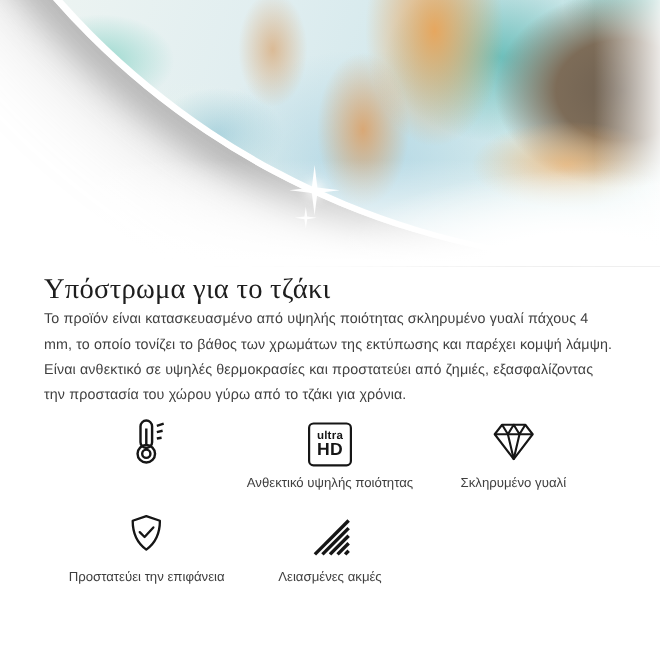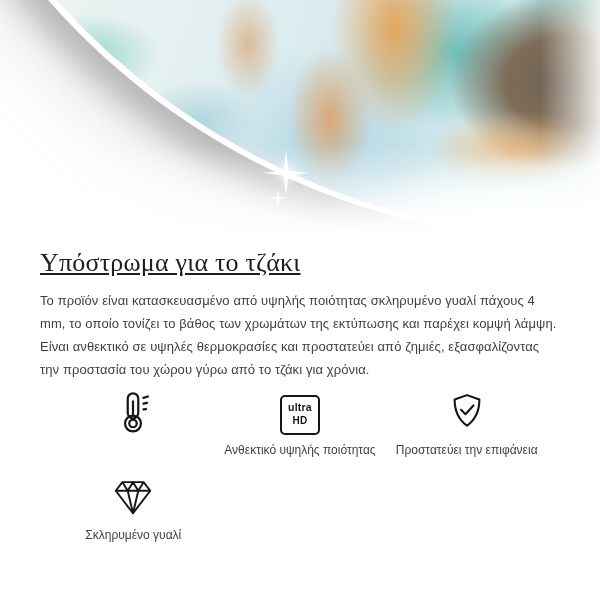--- a/index.html
+++ b/index.html
@@ -56,23 +56,23 @@
   .sparkle svg{display:block;overflow:visible;}
 
   
   .content{padding:0 40px;}
   .page-title{
     margin:6px 0 0;
     font-family:"Liberation Serif",serif;font-weight:400;
     font-size:26px;line-height:29px;letter-spacing:.2px;
     color:var(--heading,#1e1e1e);
   }
-  .page-title span{display:block;text-decoration:underline;}
+  .page-title span{display:block;}
   .description{
-    margin:12px 0 0;
+    margin:1px 0 0;
     font-size:13px;line-height:23px;letter-spacing:.1px;
     color:var(--body-text,#3f3f3f);
   }
 
   
   .features{
     margin:6px 10px 0;
     display:grid;grid-template-columns:repeat(3,1fr);
     row-gap:15px;
   }
@@ -81,21 +81,21 @@
   .feature-label{
     margin-top:8px;font-size:12px;line-height:14px;
     color:var(--body-text,#3f3f3f);text-align:center;white-space:nowrap;
   }
   .uhd-box{
     width:36px;height:36px;border:2.6px solid var(--icon-stroke,#161616);border-radius:5px;
     display:flex;flex-direction:column;align-items:center;justify-content:center;
     color:var(--icon-stroke,#161616);background:#fff;
   }
   .uhd-top{font-size:10.5px;font-weight:700;line-height:11px;letter-spacing:.2px;}
-  .uhd-bottom{font-size:10px;font-weight:800;line-height:15px;letter-spacing:.3px;}
+  .uhd-bottom{font-size:16px;font-weight:800;line-height:15px;letter-spacing:.3px;}
   svg.fico{display:block;}
 </style>
 </head>
 <body>
 
 <div class="page">
 
   <div class="photo">
     <div class="glass-edge"></div>
     <div class="glass-art"></div>
@@ -142,37 +142,49 @@
           <div class="uhd-box">
             <span class="uhd-top">ultra</span>
             <span class="uhd-bottom">HD</span>
           </div>
         </div>
         <div class="feature-label">Ανθεκτικό υψηλής ποιότητας</div>
       </div>
 
       <div class="feature">
         <div class="icon-wrap">
+          <svg class="fico" width="46" height="46" viewBox="0 0 48 48" fill="none" stroke="currentColor" stroke-width="2" stroke-linejoin="round">
+            <path d="M13 8.5 L35 8.5 L42 17.5 L24 41 L6 17.5 Z"></path>
+            <path d="M13 8.5 L18.5 17.5 L24 8.5 L29.5 17.5 L35 8.5"></path>
+            <path d="M6 17.5 L42 17.5"></path>
+            <path d="M18.5 17.5 L24 41 L29.5 17.5"></path>
+          </svg>
+        </div>
+        <div class="feature-label">Σκληρυμένο γυαλί</div>
+      </div>
+
+      <div class="feature">
+        <div class="icon-wrap">
           <svg class="fico" width="44" height="44" viewBox="0 0 48 48" fill="none" stroke="currentColor" stroke-width="2.3" stroke-linejoin="round" stroke-linecap="round">
             <path d="M24 4.5 L37.5 9.2 C37.5 21 33.5 31 24 37.8 C14.5 31 10.5 21 10.5 9.2 Z"></path>
             <polyline points="17.5,20.5 22.3,25.3 31,15.8"></polyline>
           </svg>
         </div>
         <div class="feature-label">Προστατεύει την επιφάνεια</div>
       </div>
 
       <div class="feature">
         <div class="icon-wrap">
-          <svg class="fico" width="46" height="46" viewBox="0 0 48 48" fill="none" stroke="currentColor" stroke-width="2" stroke-linejoin="round">
-            <path d="M13 8.5 L35 8.5 L42 17.5 L24 41 L6 17.5 Z"></path>
-            <path d="M13 8.5 L18.5 17.5 L24 8.5 L29.5 17.5 L35 8.5"></path>
-            <path d="M6 17.5 L42 17.5"></path>
-            <path d="M18.5 17.5 L24 41 L29.5 17.5"></path>
+          <svg class="fico" width="44" height="44" viewBox="0 0 48 48" fill="none" stroke="currentColor" stroke-width="3.4">
+            <line x1="9" y1="42.5" x2="42.5" y2="9"></line>
+            <line x1="16.5" y1="42.5" x2="42.5" y2="16.5"></line>
+            <line x1="24" y1="42.5" x2="42.5" y2="24"></line>
+            <line x1="31.5" y1="42.5" x2="42.5" y2="31.5"></line>
+            <line x1="39" y1="42.5" x2="42.5" y2="39"></line>
           </svg>
         </div>
-        <div class="feature-label">Σκληρυμένο γυαλί</div>
+        <div class="feature-label">Λειασμένες ακμές</div>
       </div>
-
 
 
     </div>
   </div>
 </div>
 
 </body></html>

